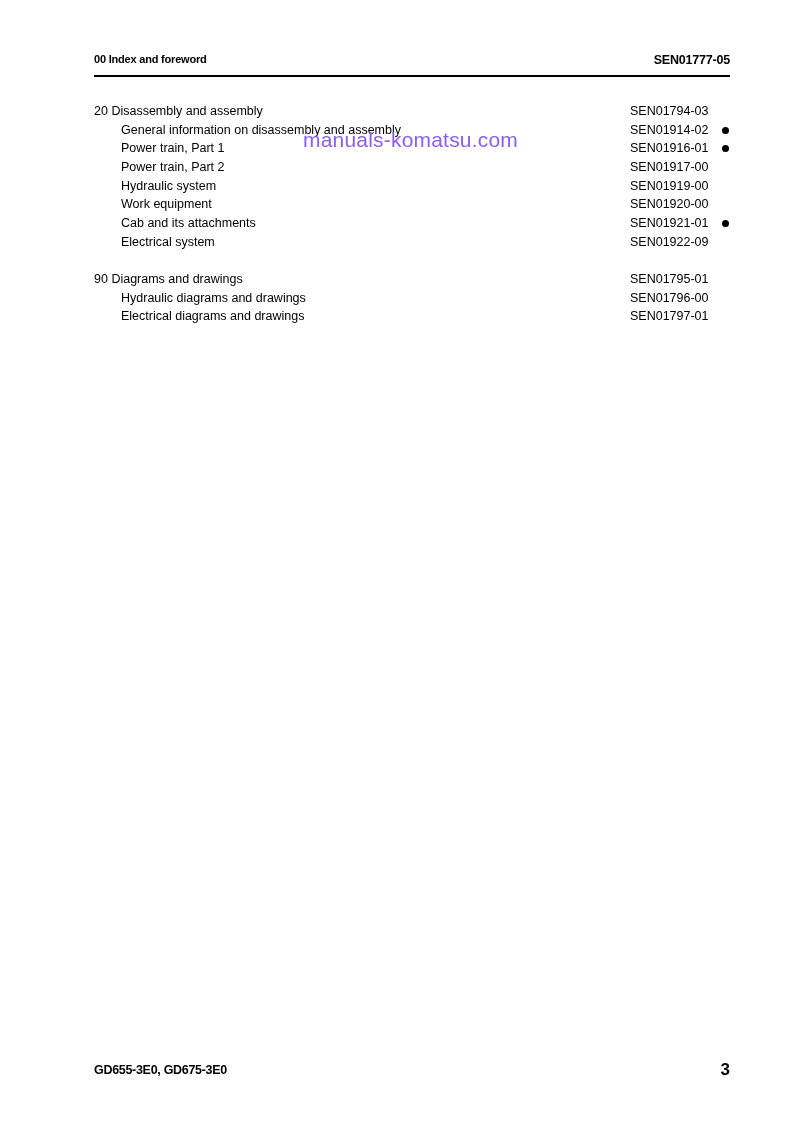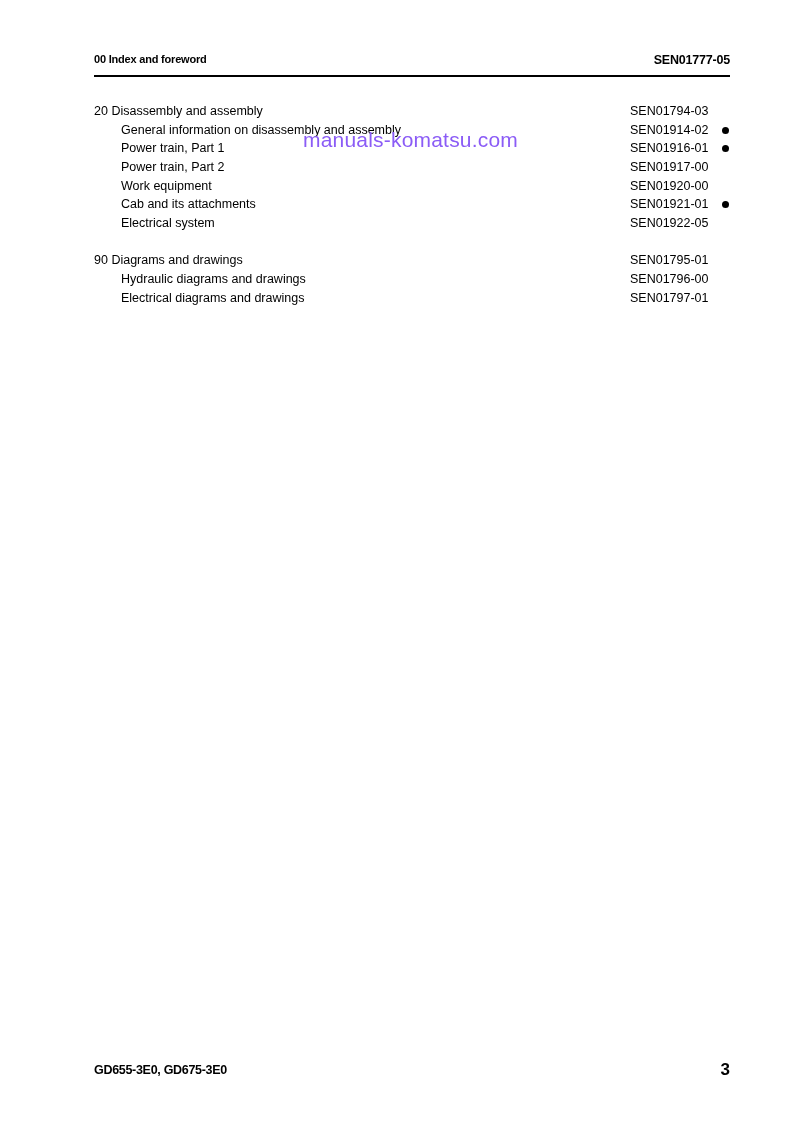--- a/index.html
+++ b/index.html
@@ -44,31 +44,35 @@
   <div class="row sub">
     <span class="title">Power train, Part 1</span>
     <span class="code">SEN01916-01</span>
     <span class="dot"></span>
   </div>
   <div class="row sub">
     <span class="title">Power train, Part 2</span>
     <span class="code">SEN01917-00</span>
   </div>
   <div class="row sub">
+    <span class="title">Hydraulic system</span>
+    <span class="code">SEN01919-00</span>
+  </div>
+  <div class="row sub">
     <span class="title">Work equipment</span>
     <span class="code">SEN01920-00</span>
   </div>
   <div class="row sub">
     <span class="title">Cab and its attachments</span>
     <span class="code">SEN01921-01</span>
     <span class="dot"></span>
   </div>
   <div class="row sub">
     <span class="title">Electrical system</span>
-    <span class="code">SEN01922-05</span>
+    <span class="code">SEN01922-09</span>
   </div>
 
   <div class="gap"></div>
 
   <div class="row">
     <span class="title">90 Diagrams and drawings</span>
     <span class="code">SEN01795-01</span>
   </div>
   <div class="row sub">
     <span class="title">Hydraulic diagrams and drawings</span>

